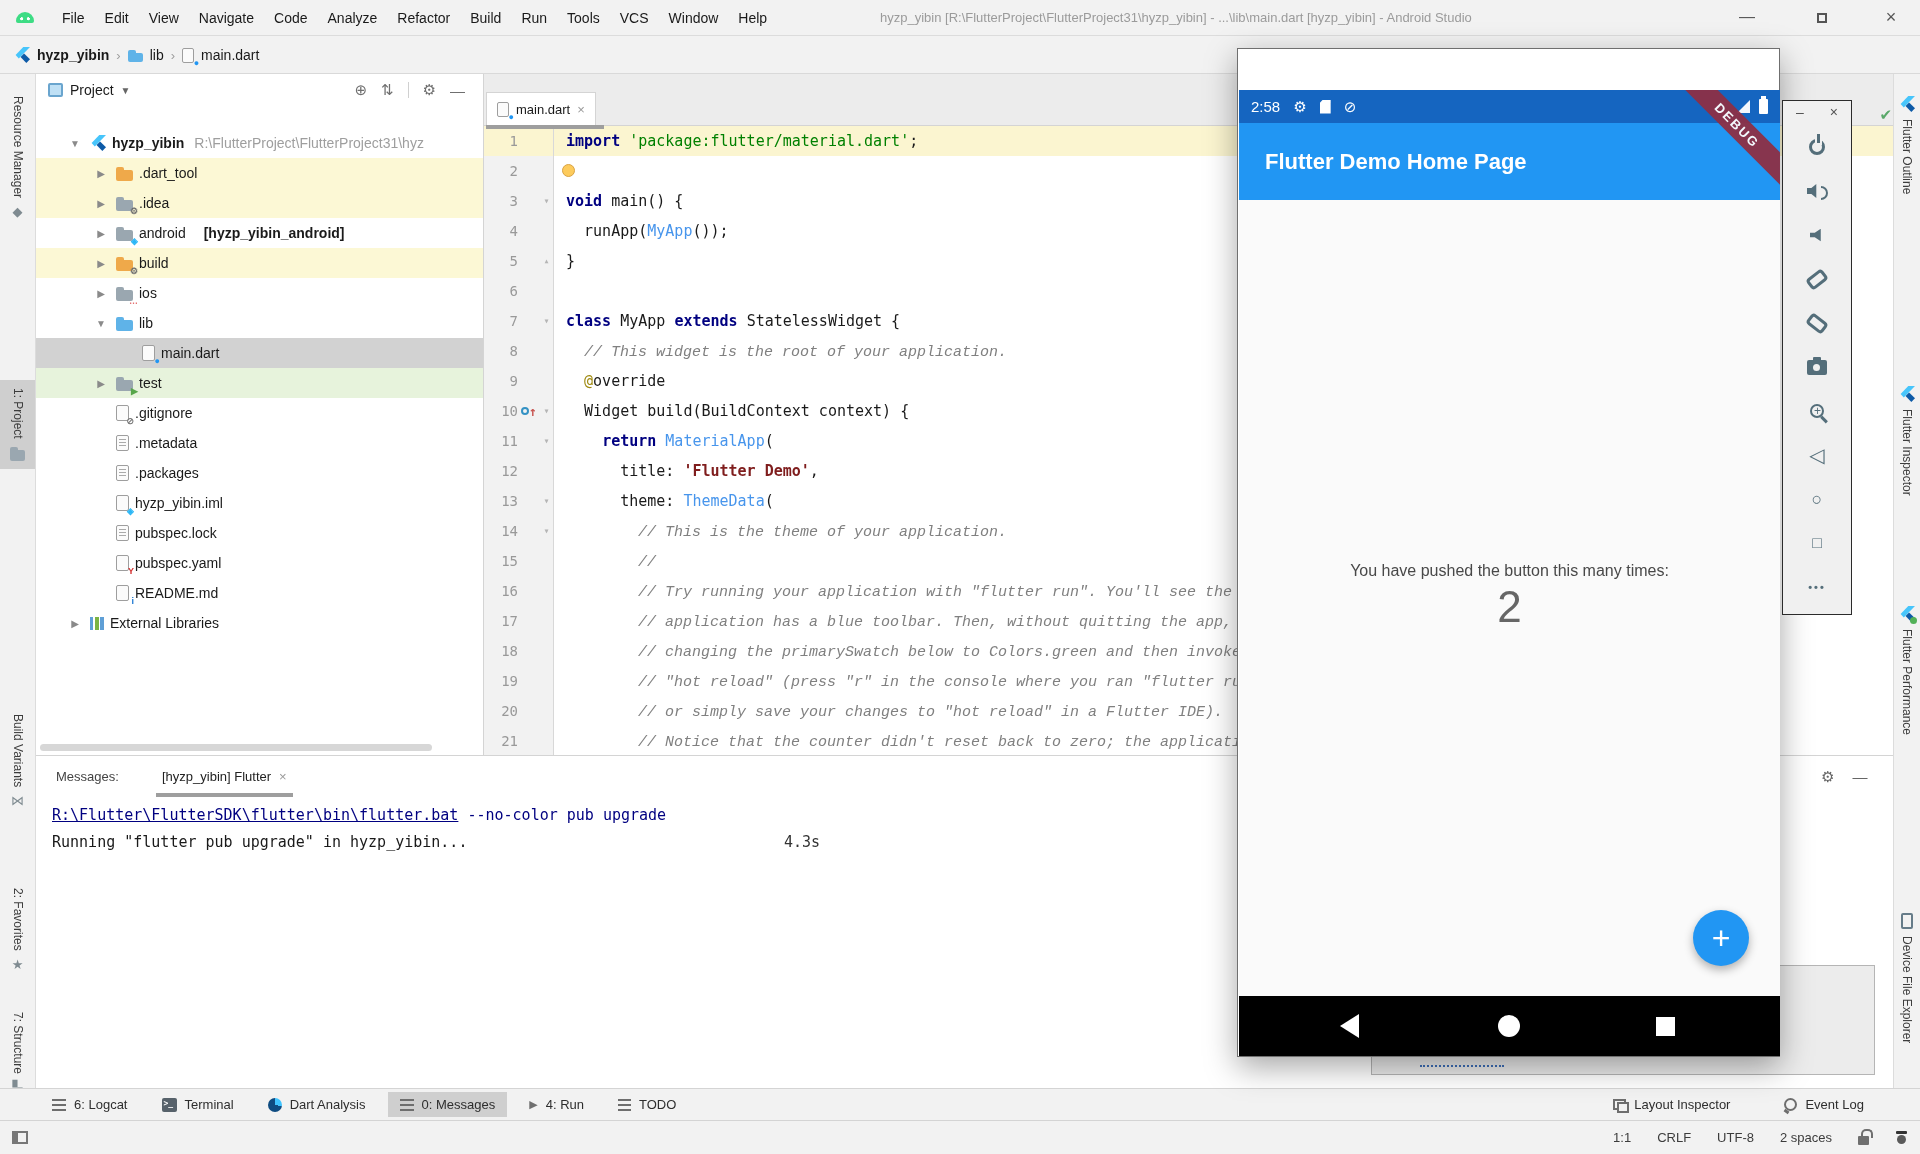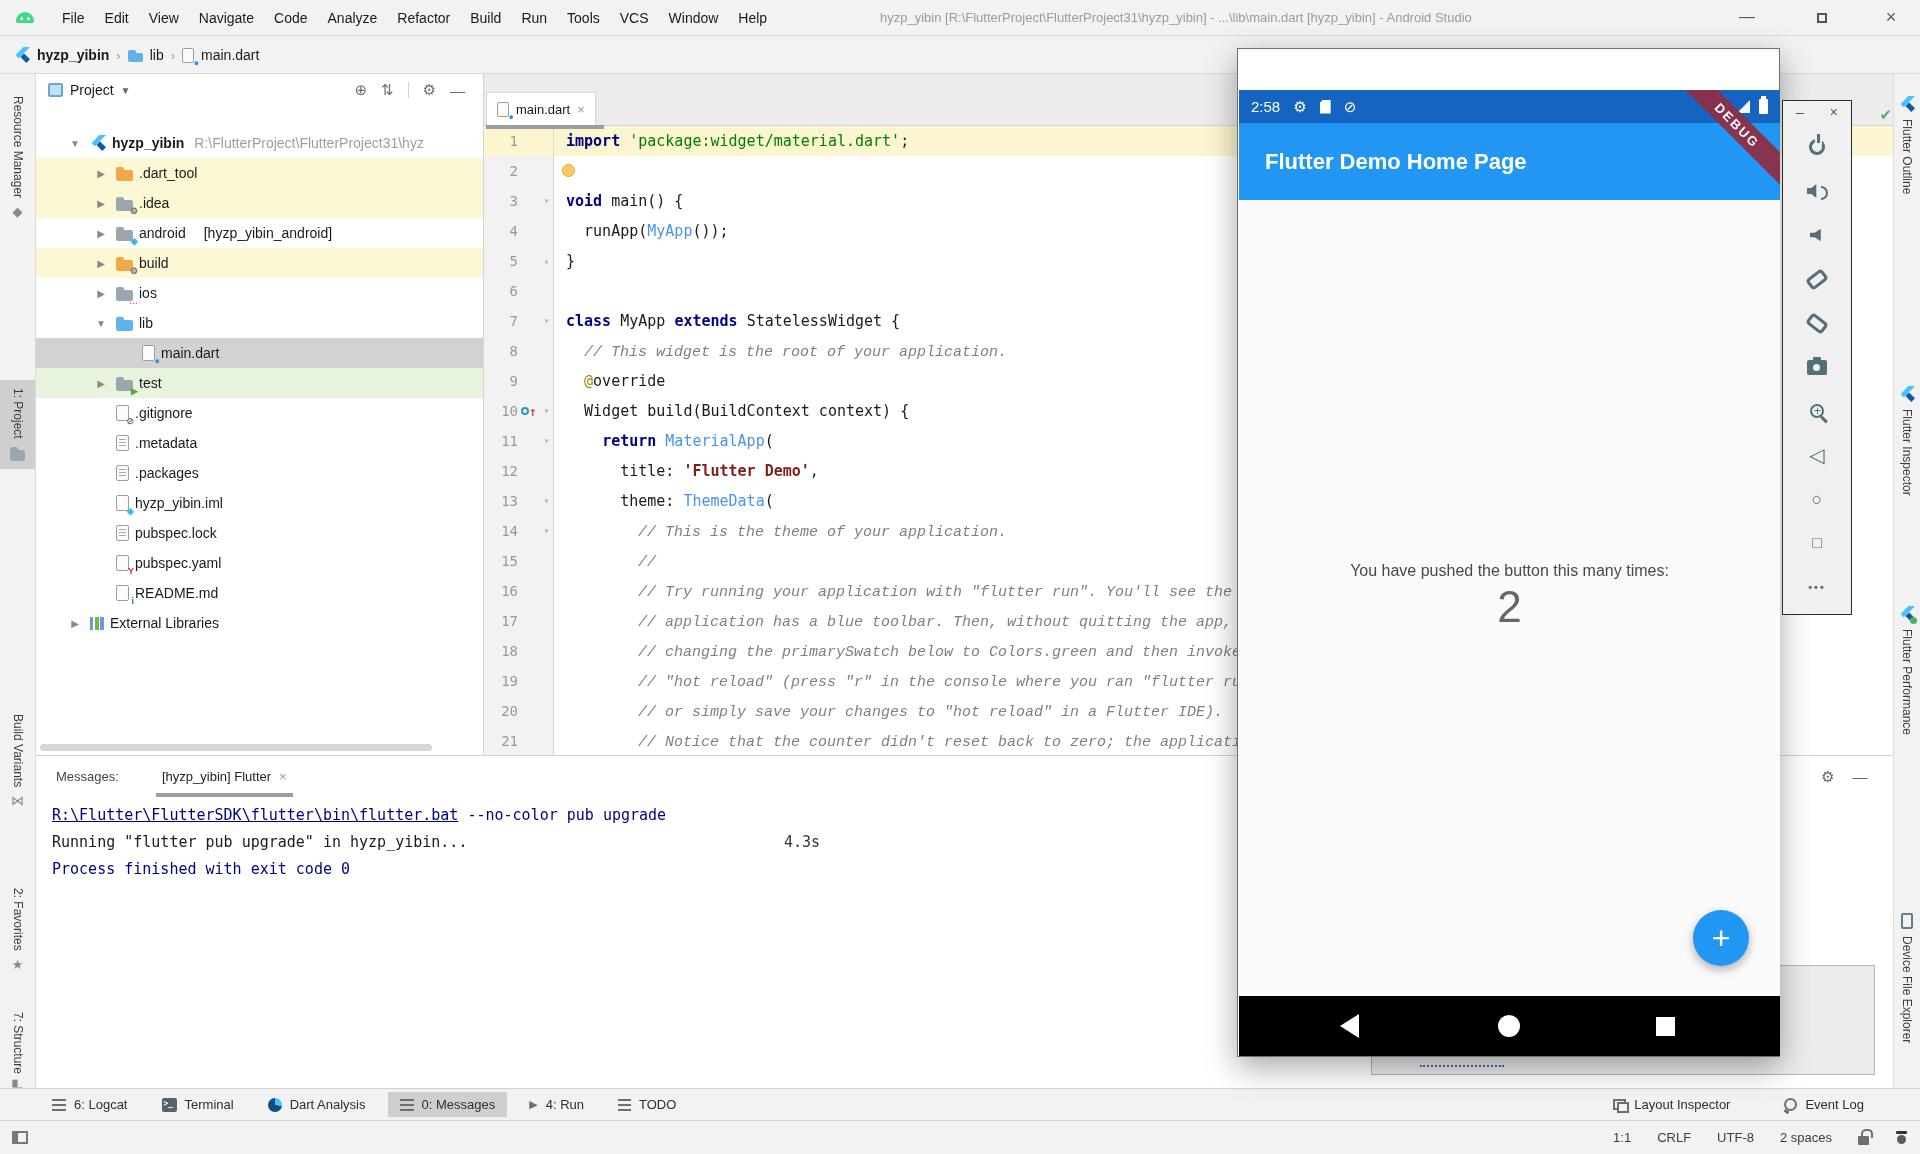--- a/index.html
+++ b/index.html
@@ -59,21 +59,21 @@
   .i-projwin{width:15px;height:14px;border:2px solid #6AA5CE;background:#BFE0F5;border-radius:2px;flex:none;}
   .pp-h-icons{position:absolute;right:18px;top:0;height:32px;display:flex;align-items:center;gap:14px;color:#6f6f6f;font-size:15px;}
   .pp-h-sep{width:1px;height:16px;background:#d0d0d0;}
   #tree{position:absolute;left:0;top:54px;width:100%;}
   .tree-row{height:30px;display:flex;align-items:center;gap:6px;font-size:14px;white-space:nowrap;overflow:hidden;width:100%;}
   .bg-ignored{background:#FCF8D5;}
   .bg-added{background:#E7F3DC;}
   .bg-selected{background:#D2D2D2;}
   .chev{width:18px;flex:none;text-align:center;color:#8a8a8a;font-size:10px;}
   .tlabel.b{font-weight:bold;}
-  .tsuffix{font-weight:normal;padding-left:12px;}
+  .tsuffix{font-weight:bold;padding-left:12px;}
   .thint{color:#9e9e9e;margin-left:4px;}
   .hscroll{position:absolute;left:4px;bottom:4px;width:392px;height:7px;background:#d7d7d7;border-radius:4px;}
   
   .tf{position:relative;width:17px;height:15px;flex:none;}
   .tf::before{content:"";position:absolute;left:0;top:4px;right:0;bottom:0;background:var(--fc,#9AA7B0);border-radius:2px;}
   .tf::after{content:"";position:absolute;left:0;top:1px;width:8px;height:5px;background:var(--fc,#9AA7B0);border-radius:2px 2px 0 0;}
   .f-orange{--fc:#EFA94A;} .f-gray{--fc:#9AA7B0;} .f-blue{--fc:#5FB3E8;}
   .tfile{position:relative;width:13px;height:16px;flex:none;}
   .tfile::before{content:"";position:absolute;inset:0;background:#FBFBFB;border:1px solid #9E9E9E;border-radius:2px;}
   .tfile.lines::after{content:"";position:absolute;left:3px;right:3px;top:4px;height:9px;background:repeating-linear-gradient(180deg,#aaa 0 1px,transparent 1px 3px);}
@@ -438,21 +438,21 @@
     <div class="edtab">
       <span class="tfile" style="width:12px;height:15px;">
           <span class="badge" style="color:#2196F3;">●</span>
         </span>
       <span>main.dart</span>
       <span class="tabclose">×</span>
     </div>
     <div class="tab-underline"></div>
   </div>
   <div id="code">
-      <div class="cl hl"><span class="ln"><span class="num">1</span><span class="gic"></span><span class="mark"></span></span><span class="codetx"><span class="tk-k">import </span><span class="tk-s">'package:widget/material.dart'</span><span class="tk-p">;</span></span></div>
+      <div class="cl hl"><span class="ln"><span class="num">1</span><span class="gic"></span><span class="mark"></span></span><span class="codetx"><span class="tk-k">import </span><span class="tk-s">'package:flutter/material.dart'</span><span class="tk-p">;</span></span></div>
       <div class="cl"><span class="ln"><span class="num">2</span><span class="gic"></span><span class="mark"></span></span><span class="codetx"><span class="bulb"></span></span></div>
       <div class="cl"><span class="ln"><span class="num">3</span><span class="gic"></span><span class="mark">▾</span></span><span class="codetx"><span class="tk-k">void </span><span class="tk-p">main() {</span></span></div>
       <div class="cl"><span class="ln"><span class="num">4</span><span class="gic"></span><span class="mark"></span></span><span class="codetx"><span class="tk-p">  runApp(</span><span class="tk-t">MyApp</span><span class="tk-p">());</span></span></div>
       <div class="cl"><span class="ln"><span class="num">5</span><span class="gic"></span><span class="mark">▴</span></span><span class="codetx"><span class="tk-p">}</span></span></div>
       <div class="cl"><span class="ln"><span class="num">6</span><span class="gic"></span><span class="mark"></span></span><span class="codetx"></span></div>
       <div class="cl"><span class="ln"><span class="num">7</span><span class="gic"></span><span class="mark">▾</span></span><span class="codetx"><span class="tk-k">class </span><span class="tk-p">MyApp </span><span class="tk-k">extends </span><span class="tk-p">StatelessWidget {</span></span></div>
       <div class="cl"><span class="ln"><span class="num">8</span><span class="gic"></span><span class="mark"></span></span><span class="codetx"><span class="tk-c">  // This widget is the root of your application.</span></span></div>
       <div class="cl"><span class="ln"><span class="num">9</span><span class="gic"></span><span class="mark"></span></span><span class="codetx"><span class="tk-p">  </span><span class="tk-an">@</span><span class="tk-p">override</span></span></div>
       <div class="cl"><span class="ln"><span class="num">10</span><span class="gic"><span class="ovrc"></span><span class="ovra">↑</span></span><span class="mark">▾</span></span><span class="codetx"><span class="tk-p">  Widget build(BuildContext context) {</span></span></div>
       <div class="cl"><span class="ln"><span class="num">11</span><span class="gic"></span><span class="mark">▾</span></span><span class="codetx"><span class="tk-p">    </span><span class="tk-k">return </span><span class="tk-t">MaterialApp</span><span class="tk-p">(</span></span></div>
@@ -478,21 +478,20 @@
       <span class="tabclose">×</span>
     </div>
     <div class="msg-h-icons">
       <span>⚙</span>
       <span>—</span>
     </div>
   </div>
   <div id="console">
       <div class="con-line"><span class="m-link">R:\Flutter\FlutterSDK\flutter\bin\flutter.bat</span><span class="m-navy"> --no-color pub upgrade</span></div>
       <div class="con-line"><span class="m-plain">Running "flutter pub upgrade" in hyzp_yibin...</span><span class="dur">4.3s</span></div>
-      <div class="con-line"><span class="m-navy">Process finished with exit code 0</span></div>
     </div>
 </div>
 
 <div class="bottom-bar">
   <div class="bb-left" id="bb-left">
       <div class="bb-item">
         <span class="bic i-logcat"></span>
         <span class="blabel">6: Logcat</span>
       </div>
       <div class="bb-item">

